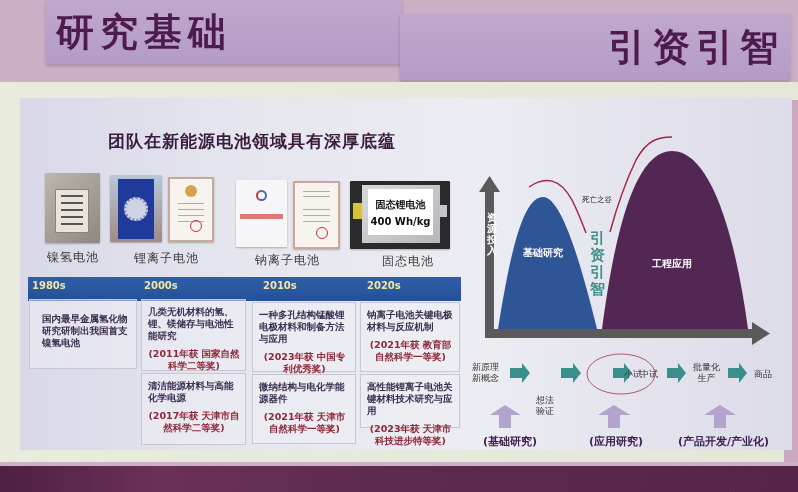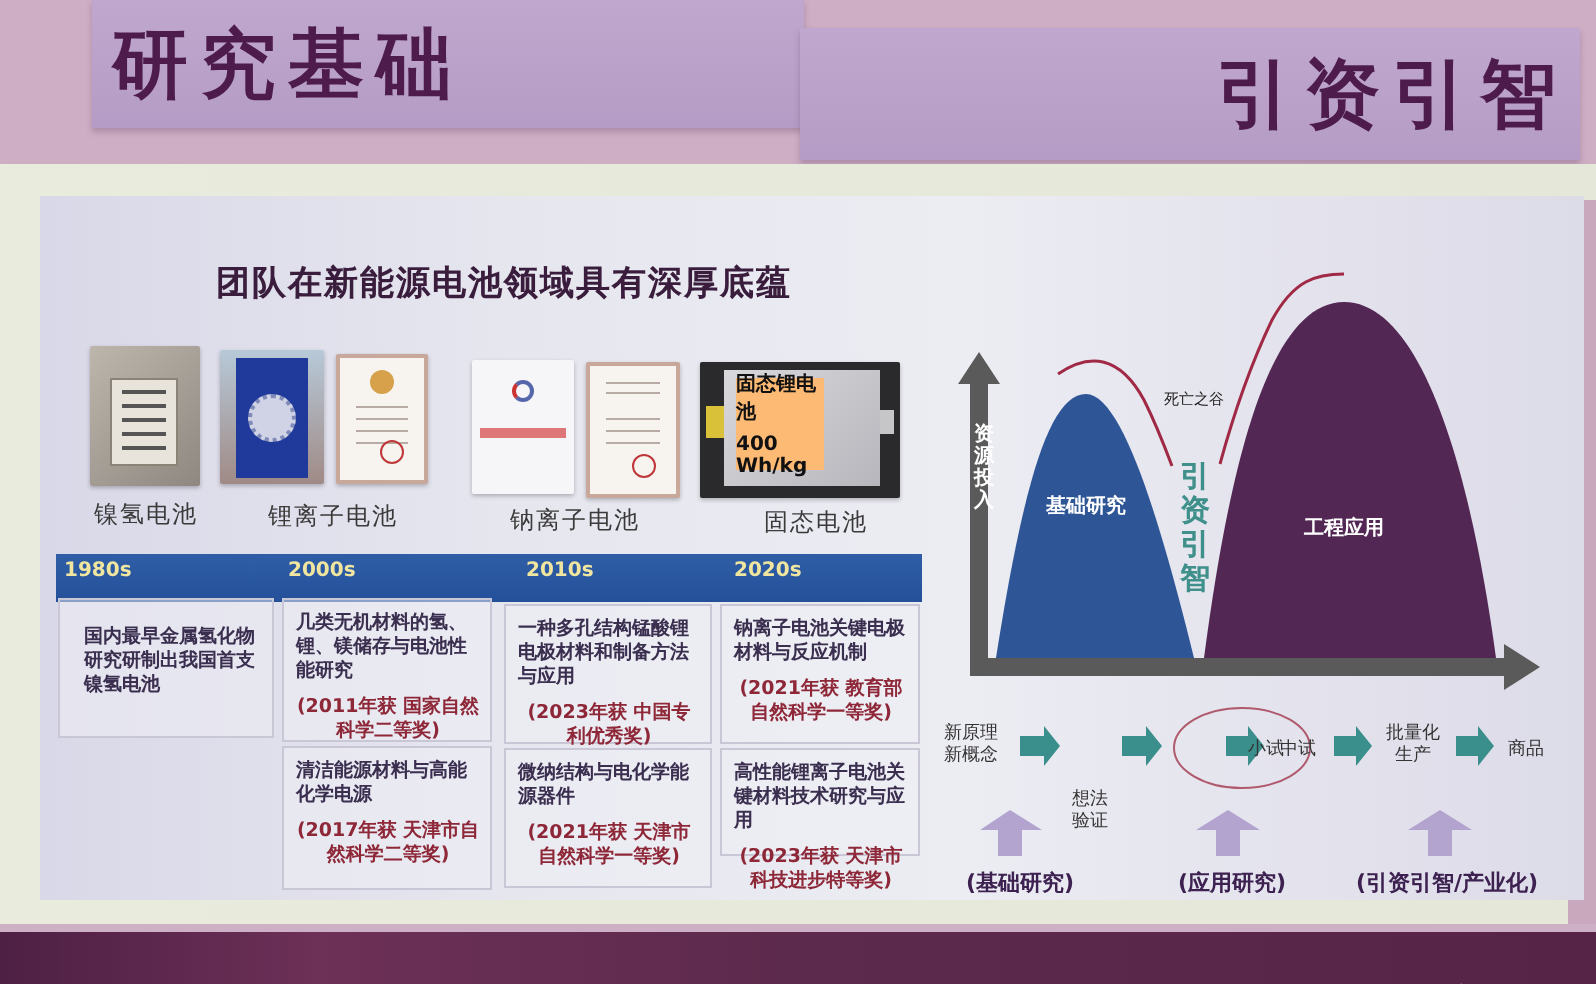--- a/index.html
+++ b/index.html
@@ -49,21 +49,21 @@
   .cert .stamp { position: absolute; right: 10px; bottom: 8px; width: 12px; height: 12px; border-radius: 50%; border: 1px solid #c0373b; }
   .photo-li-cert { left: 168px; top: 177px; width: 46px; height: 65px; }
   .photo-na-book { left: 236px; top: 180px; width: 51px; height: 67px; background: #f6f6f8; }
   .photo-na-book .logo { position: absolute; left: 20px; top: 10px; width: 11px; height: 11px; border-radius: 50%; border: 2px solid #5566aa; border-left-color: #c33; }
   .photo-na-book .red { position: absolute; left: 4px; right: 4px; top: 34px; height: 5px; background: #d54c4c; opacity: 0.75; }
   .photo-na-cert { left: 293px; top: 181px; width: 47px; height: 68px; }
   .photo-solid { left: 350px; top: 181px; width: 100px; height: 68px; background: #2a2a2c; }
   .photo-solid .pouch { position: absolute; left: 12px; top: 4px; width: 78px; height: 58px; background: linear-gradient(135deg, #d8d8dc, #b6b6bc); }
   .photo-solid .tab { position: absolute; left: 3px; top: 22px; width: 12px; height: 16px; background: #d9c23a; }
   .photo-solid .tab2 { position: absolute; right: 3px; top: 24px; width: 10px; height: 12px; background: #c6c6c9; }
-  .photo-solid .label { position: absolute; left: 18px; top: 8px; width: 44px; height: 46px; background: #fdba74; display: flex; flex-direction: column; justify-content: center; align-items: center; font-weight: bold; color: #111; }
+  .photo-solid .label { position: absolute; left: 18px; top: 8px; width: 65px; height: 46px; background: #ffffff; display: flex; flex-direction: column; justify-content: center; align-items: center; font-weight: bold; color: #111; }
   .photo-solid .label span:first-child { font-size: 10px; margin-bottom: 4px; }
   .photo-solid .label span:last-child { font-size: 10px; }
   .caption { position: absolute; font-size: 12px; color: #3a3a3a; letter-spacing: 1px; }
   .timeline-bar {
     position: absolute; left: 28px; top: 277px; width: 433px; height: 24px;
     background: linear-gradient(180deg, #2f5ea6, #24509a);
   }
   .era { position: absolute; top: 280px; font-size: 10px; font-weight: bold; color: #f0e6a0; }
   .tl-card {
     position: absolute; border: 1px solid #c9c7d6; background: rgba(240,240,246,0.5);
@@ -218,16 +218,16 @@
 <div style="position:absolute;left:536px;top:362px;font-size:9px;color:#333;line-height:11px;white-space:pre;margin-top:33px;">想法
 验证</div>
 <div style="position:absolute;left:624px;top:368px;font-size:9px;color:#333;">小试</div>
 <div style="position:absolute;left:640px;top:368px;font-size:9px;color:#333;">中试</div>
 <div style="position:absolute;left:693px;top:362px;font-size:9px;color:#333;line-height:11px;white-space:pre;text-align:center;">批量化
 生产</div>
 <div style="position:absolute;left:754px;top:368px;font-size:9px;color:#333;">商品</div>
 
 <div style="position:absolute;left:483px;top:434px;font-size:11px;font-weight:bold;color:#3d2150;">(基础研究)</div>
 <div style="position:absolute;left:589px;top:434px;font-size:11px;font-weight:bold;color:#3d2150;">(应用研究)</div>
-<div style="position:absolute;left:678px;top:434px;font-size:11px;font-weight:bold;color:#3d2150;white-space:nowrap;">(引资引智/产业化)</div>
+<div style="position:absolute;left:678px;top:434px;font-size:11px;font-weight:bold;color:#3d2150;white-space:nowrap;">(产品开发/产业化)</div>
 
 <div class="bottom-bar"></div>
 <div class="watermark">央广网</div>
 
 </body></html>

